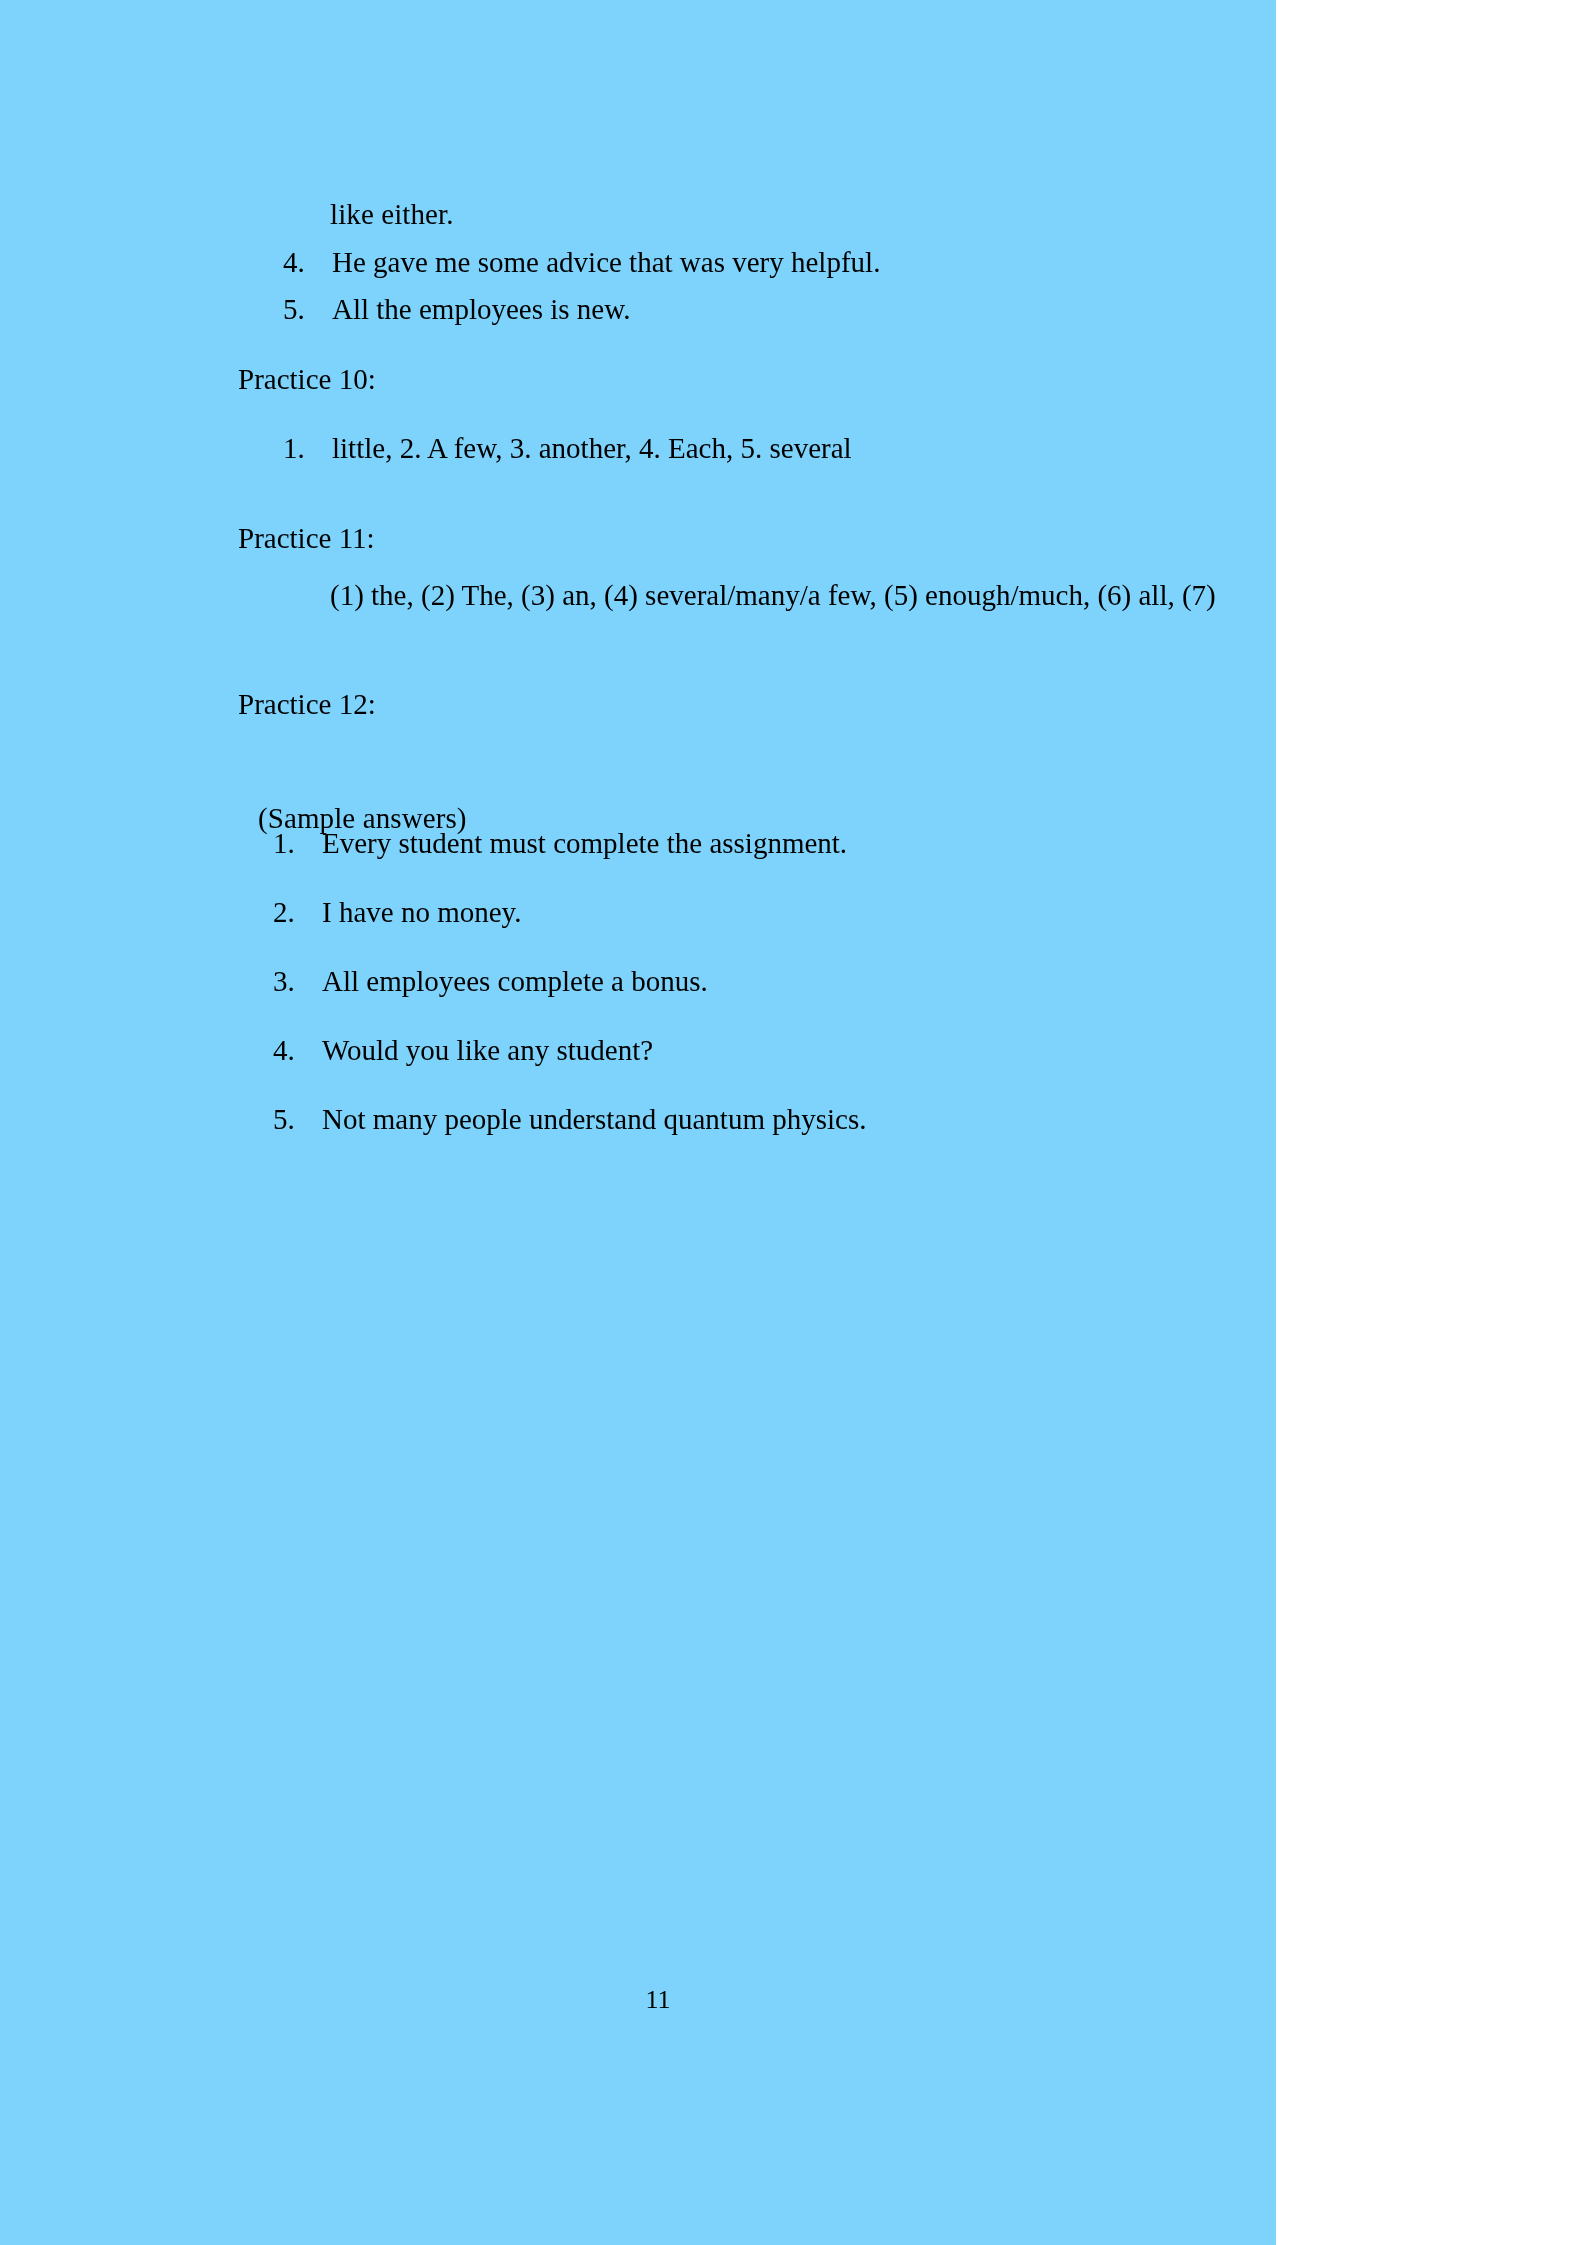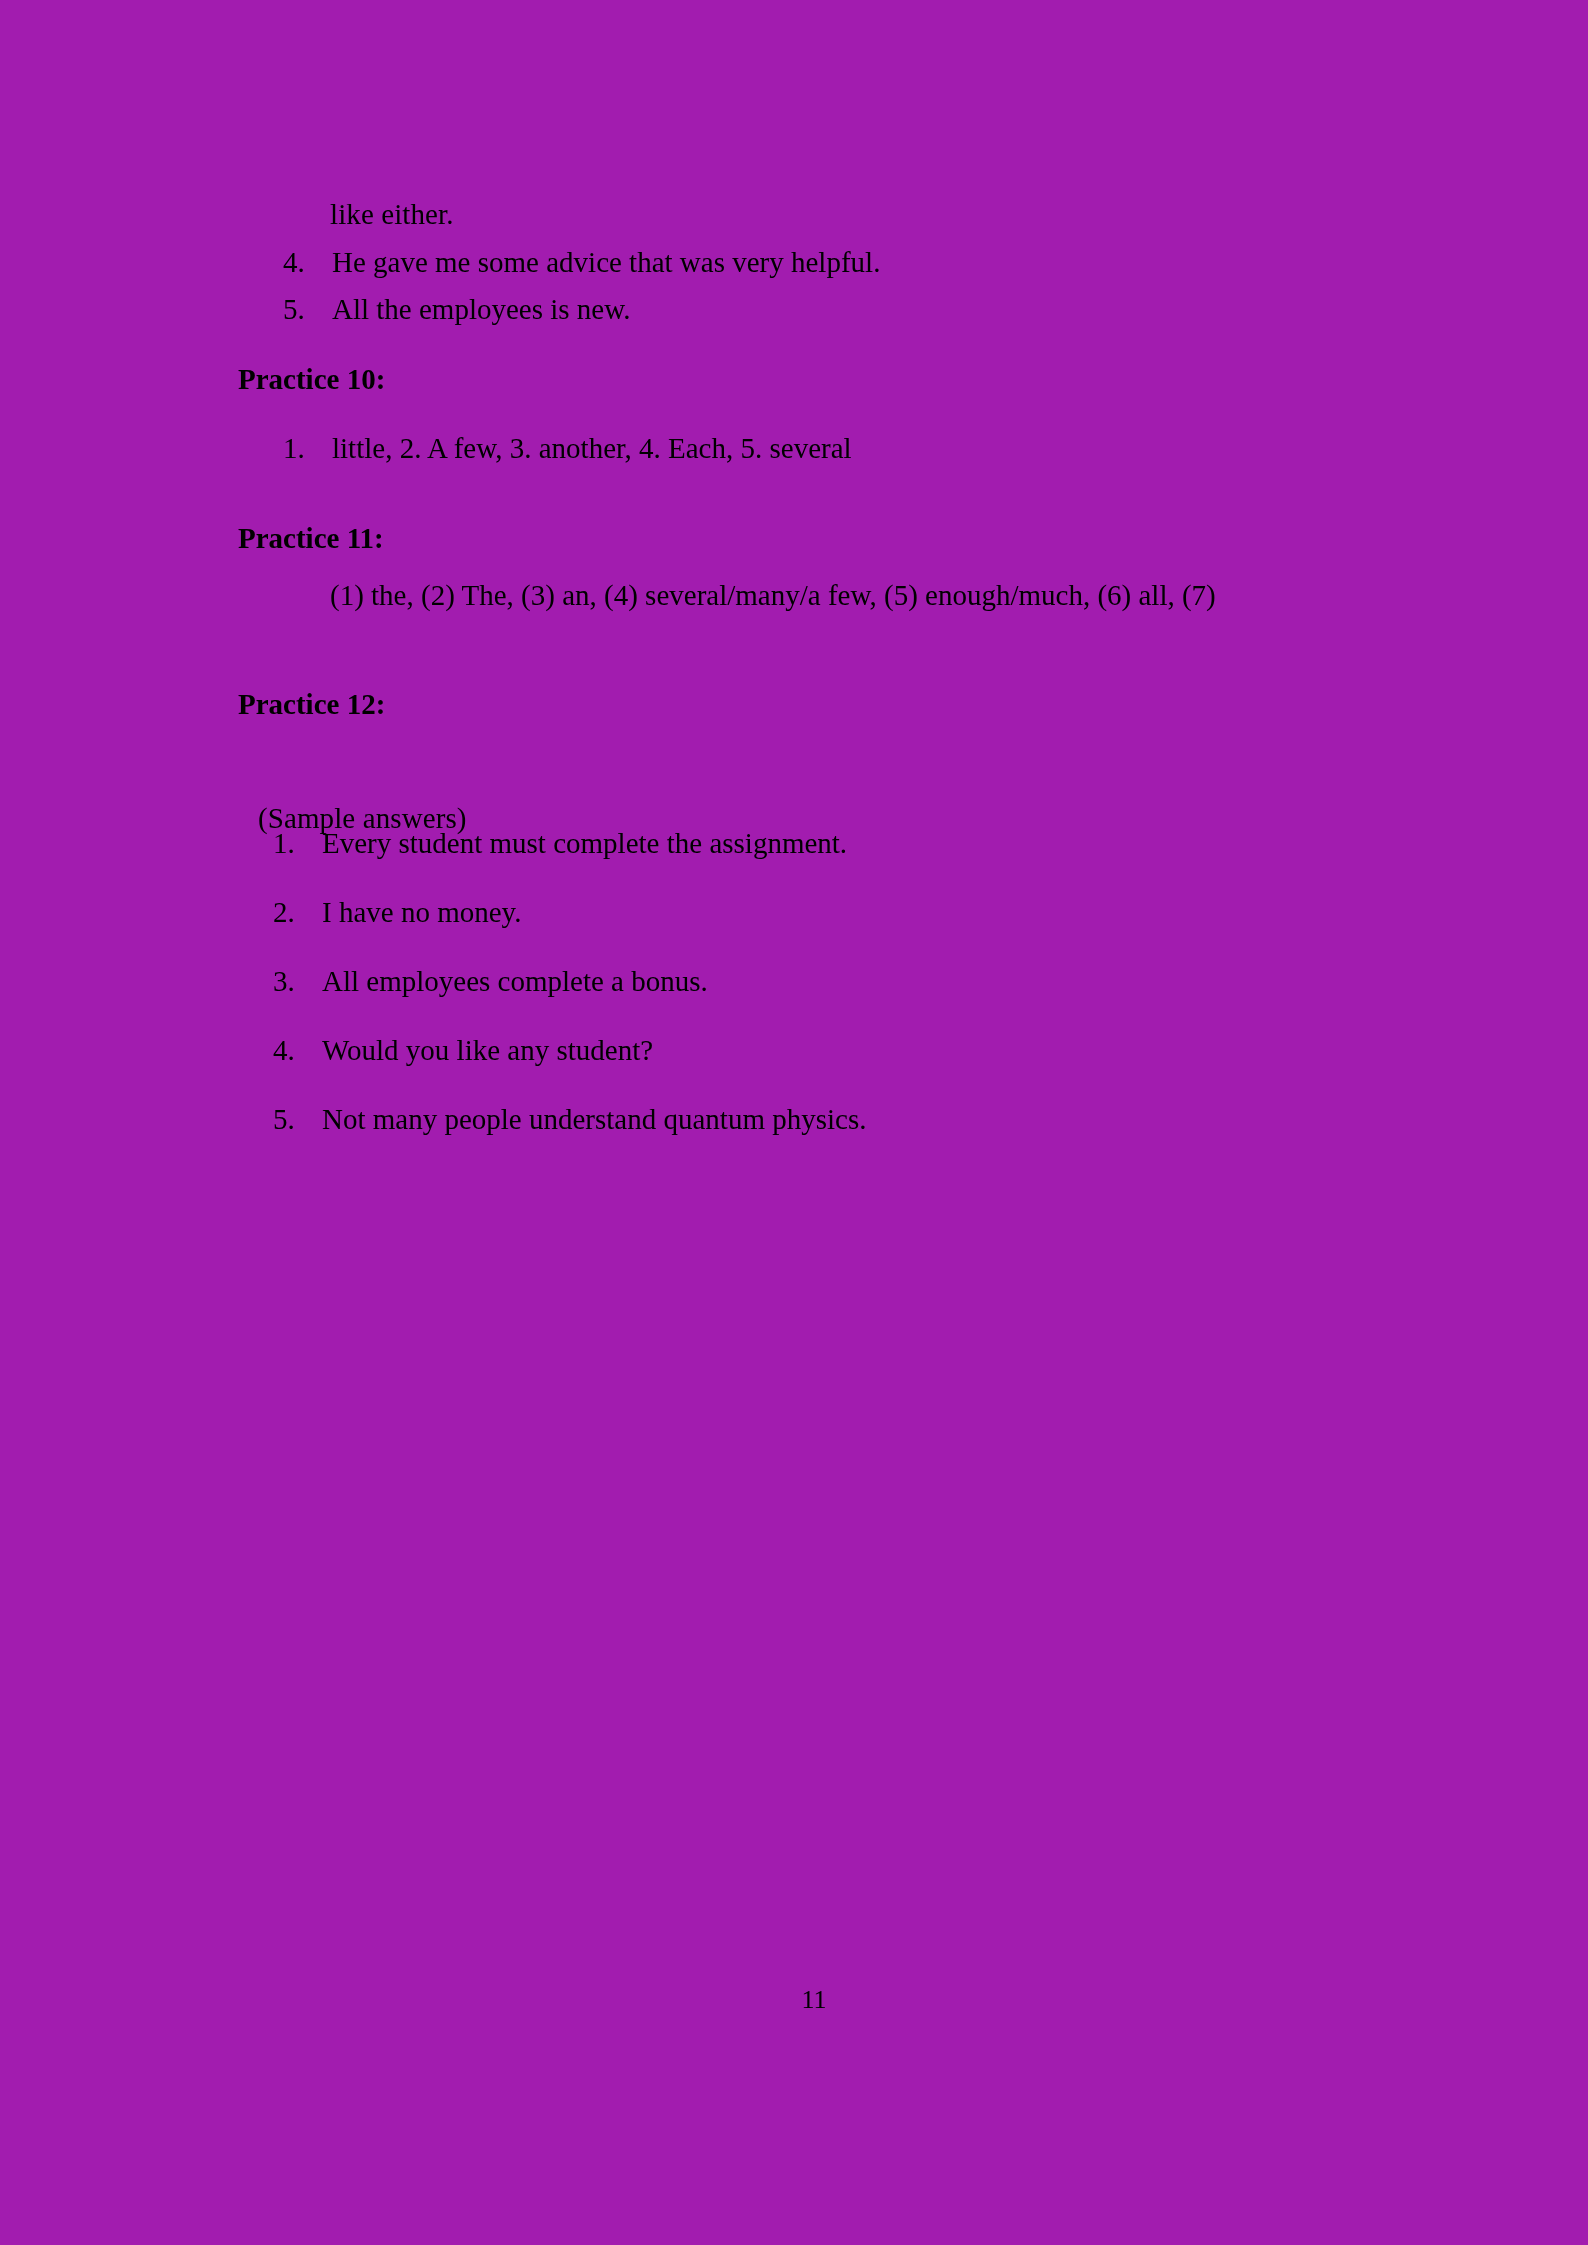--- a/index.html
+++ b/index.html
@@ -2,40 +2,40 @@
 <html><head>
 <meta charset="utf-8">
 <style>
   html, body {
     margin: 0;
     padding: 0;
     background: #ffffff;
   }
   .page {
     position: relative;
-    width: 1588px;
+    width: 1276px;
     height: 2245px;
-    background: #a21caf;
+    background: #7dd3fc;
     font-family: "Liberation Serif", "DejaVu Serif", serif;
     color: #000000;
     overflow: hidden;
   }
 
   
   .abs { position: absolute; white-space: nowrap; }
 
   .body-text {
     font-size: 29px;
     line-height: 1.0;
     letter-spacing: 0.1px;
   }
 
   .heading {
     font-size: 29px;
-    font-weight: bold;
+    font-weight: normal;
     line-height: 1.0;
   }
 
   
   .list-row {
     position: absolute;
     display: flex;
     align-items: baseline;
     font-size: 29px;
     line-height: 1.0;

